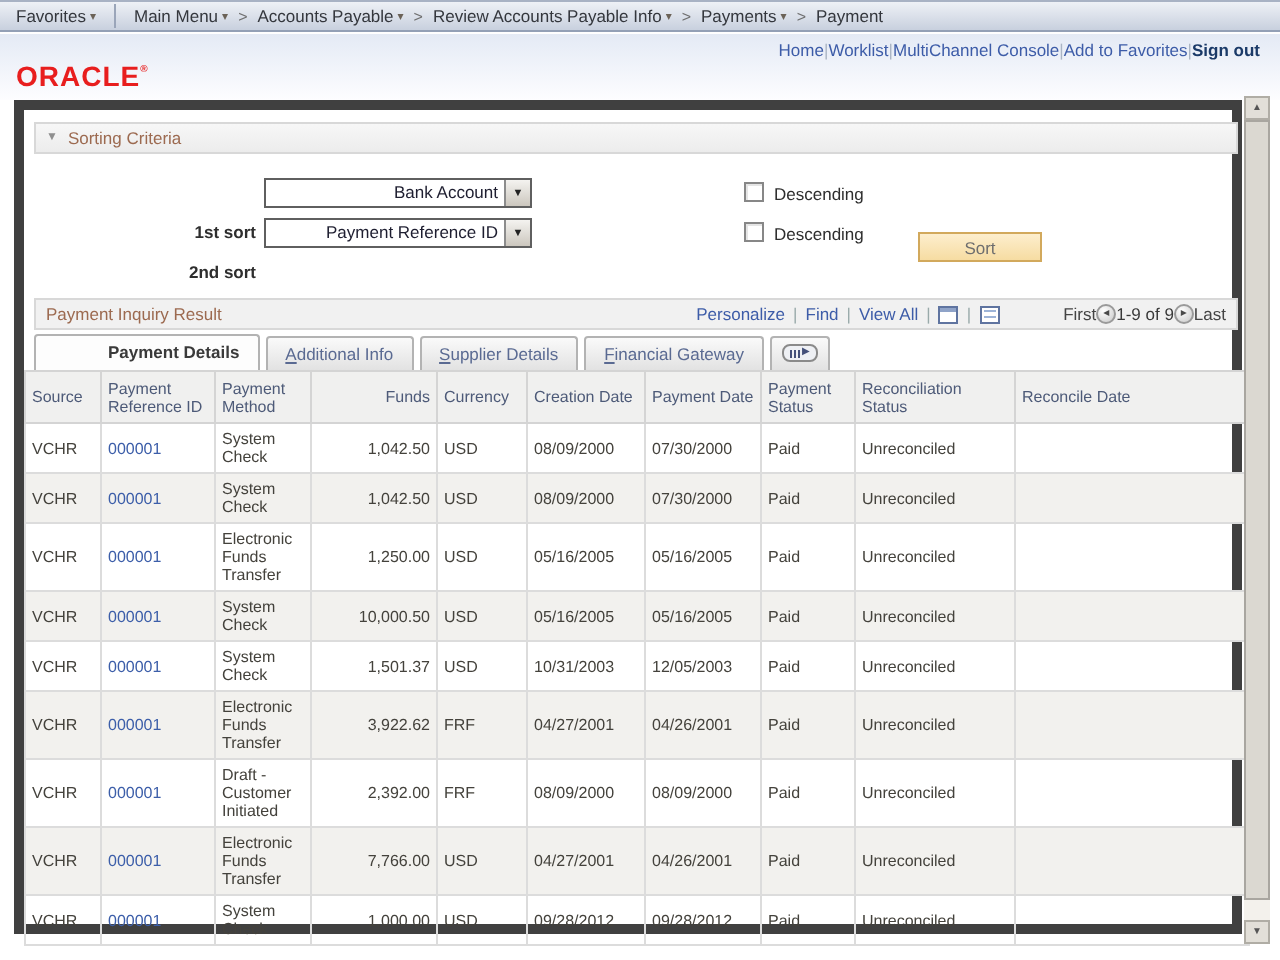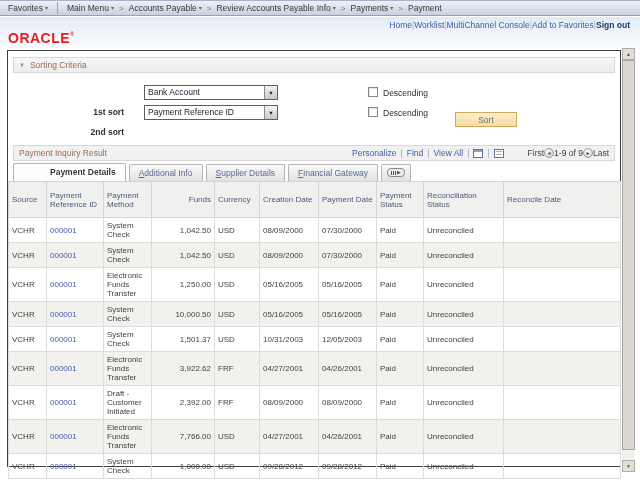--- a/index.html
+++ b/index.html
@@ -37,40 +37,40 @@
   .signout { color: #1b3a68; font-weight: bold; }
   .logo {
     position: absolute; left: 8px; top: 13px;
     font-size: 14px; font-weight: bold; color: #e81e1e; letter-spacing: 0.5px;
   }
   .logo .reg { font-size: 5px; vertical-align: 7px; }
 
   
   .frame {
     position: absolute; left: 7px; top: 50px; width: 614px; height: 417px;
-    border: 1px solid #404040; background: #fff;
+    border: 5px solid #404040; background: #fff;
   }
   .band {
     position: absolute; left: 5px; width: 602px; height: 16px;
     background: linear-gradient(#f7f7f7, #ececec);
     border: 1px solid #d8d8d8;
     display: flex; align-items: center; padding: 0 5px;
   }
   .band-title { font-size: 8.5px; color: #9c6a50; }
   .tri-down { font-size: 6px; color: #8f8f8f; margin-right: 5px; cursor: pointer; }
 
   
   .form-label {
     position: absolute; left: 0; width: 116px; text-align: right;
     font-size: 8.5px; font-weight: bold; color: #2e2e2e; margin-top: 20px;
   }
   .select {
-    position: absolute; left: 136px; width: 134px; height: 15px;
+    position: absolute; left: 120px; width: 134px; height: 15px;
     background: #fff; border: 1px solid #5f5f5f;
-    display: flex; align-items: stretch; cursor: pointer;
+    display: flex; align-items: stretch; cursor: pointer; text-align: right;
   }
   .select .val {
     flex: 1; padding: 1px 3px 0; font-size: 8.5px; color: #1e1e30;
     white-space: nowrap; overflow: hidden;
   }
   .select .sbtn {
     width: 13px; background: linear-gradient(#f4f3f0, #ccc7be);
     border-left: 1px solid #8c8c8c; font-size: 5.5px; color: #222;
     display: flex; align-items: center; justify-content: center;
   }
@@ -103,21 +103,21 @@
     background: #8fa3c8;
   }
   .icon-grid {
     display: inline-block; width: 10px; height: 9px;
     border: 1px solid #5f74a0; background: #fff; position: relative;
   }
   .icon-grid::before {
     content: ''; position: absolute; left: 1px; right: 1px; top: 1px; bottom: 1px;
     background: repeating-linear-gradient(180deg, #9db4d8 0 1px, transparent 1px 3px);
   }
-  .pagination { display: flex; align-items: center; gap: 0; margin-left: 24px; font-size: 8.5px; }
+  .pagination { display: flex; align-items: center; gap: 0; font-size: 8.5px; padding-left: 32px; }
   .pg-link { color: #444; }
   .pg-range { color: #3a3a3a; }
   .pg-arrow {
     display: inline-block; width: 10px; height: 10px; border-radius: 50%;
     border: 1px solid #9a9a9a; background: radial-gradient(circle at 35% 30%, #fff 0%, #c9c9c9 100%);
     font-size: 6px; line-height: 9px; text-align: center; color: #4a4a4a; cursor: pointer;
   }
 
   
   .tabs { position: absolute; left: 5px; top: 112px; height: 18px; display: flex; align-items: flex-end; }
@@ -140,21 +140,21 @@
 
   
   .grid {
     position: absolute; left: 0; top: 130px; width: 612px;
     border-collapse: collapse; table-layout: fixed;
     border: 1px solid #b9bcc2;
   }
   .grid th {
     background: #f0f0ef; border: 1px solid #d4d4d4; color: #4d5a78;
     font-weight: normal; font-size: 8px; line-height: 9px; text-align: left;
-    padding: 2px 3px; vertical-align: middle; height: 36px;
+    padding: 2px 3px; vertical-align: middle; height: 26px;
   }
   .grid td {
     border: 1px solid #dcdcdc; font-size: 8px; line-height: 9px;
     padding: 3px; color: #44423c; vertical-align: middle;
     overflow: hidden; word-wrap: break-word;
   }
   .grid th:nth-child(4), .grid td:nth-child(4) { text-align: right; }
   .grid tbody tr:nth-child(even) { background: #f2f1ee; }
   .cell-link { color: #3c5ea9; cursor: pointer; }
 

